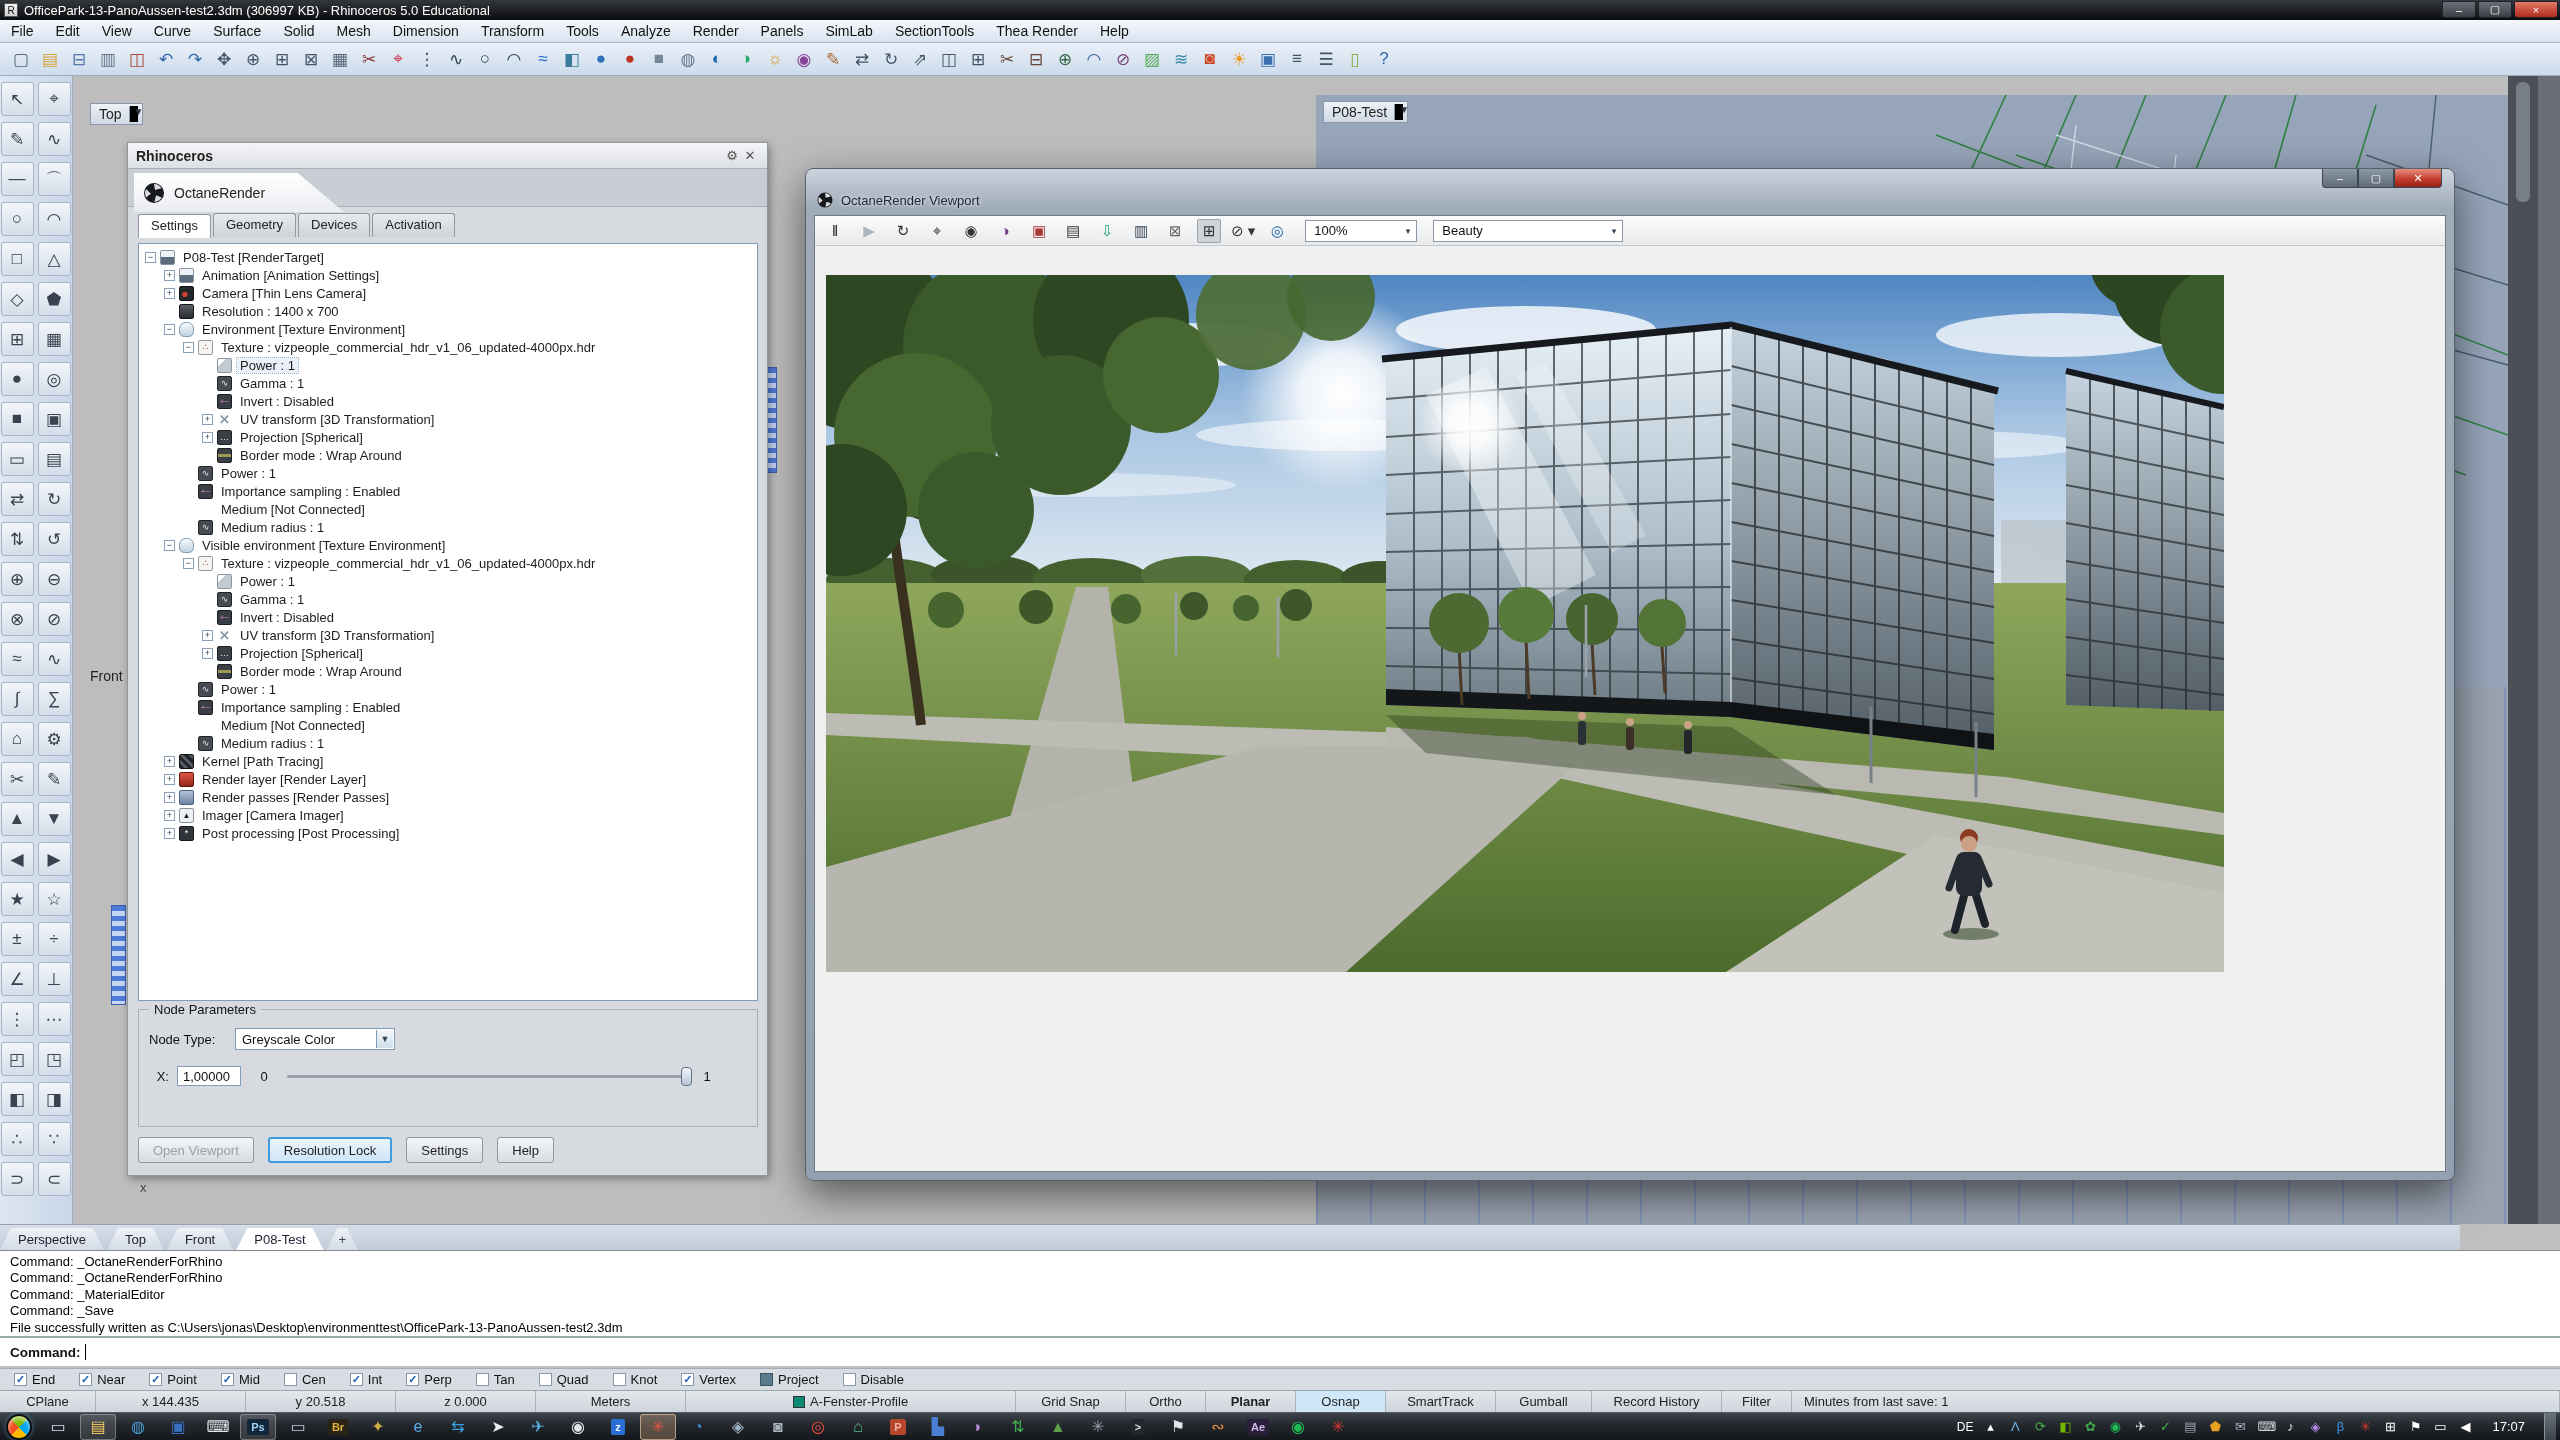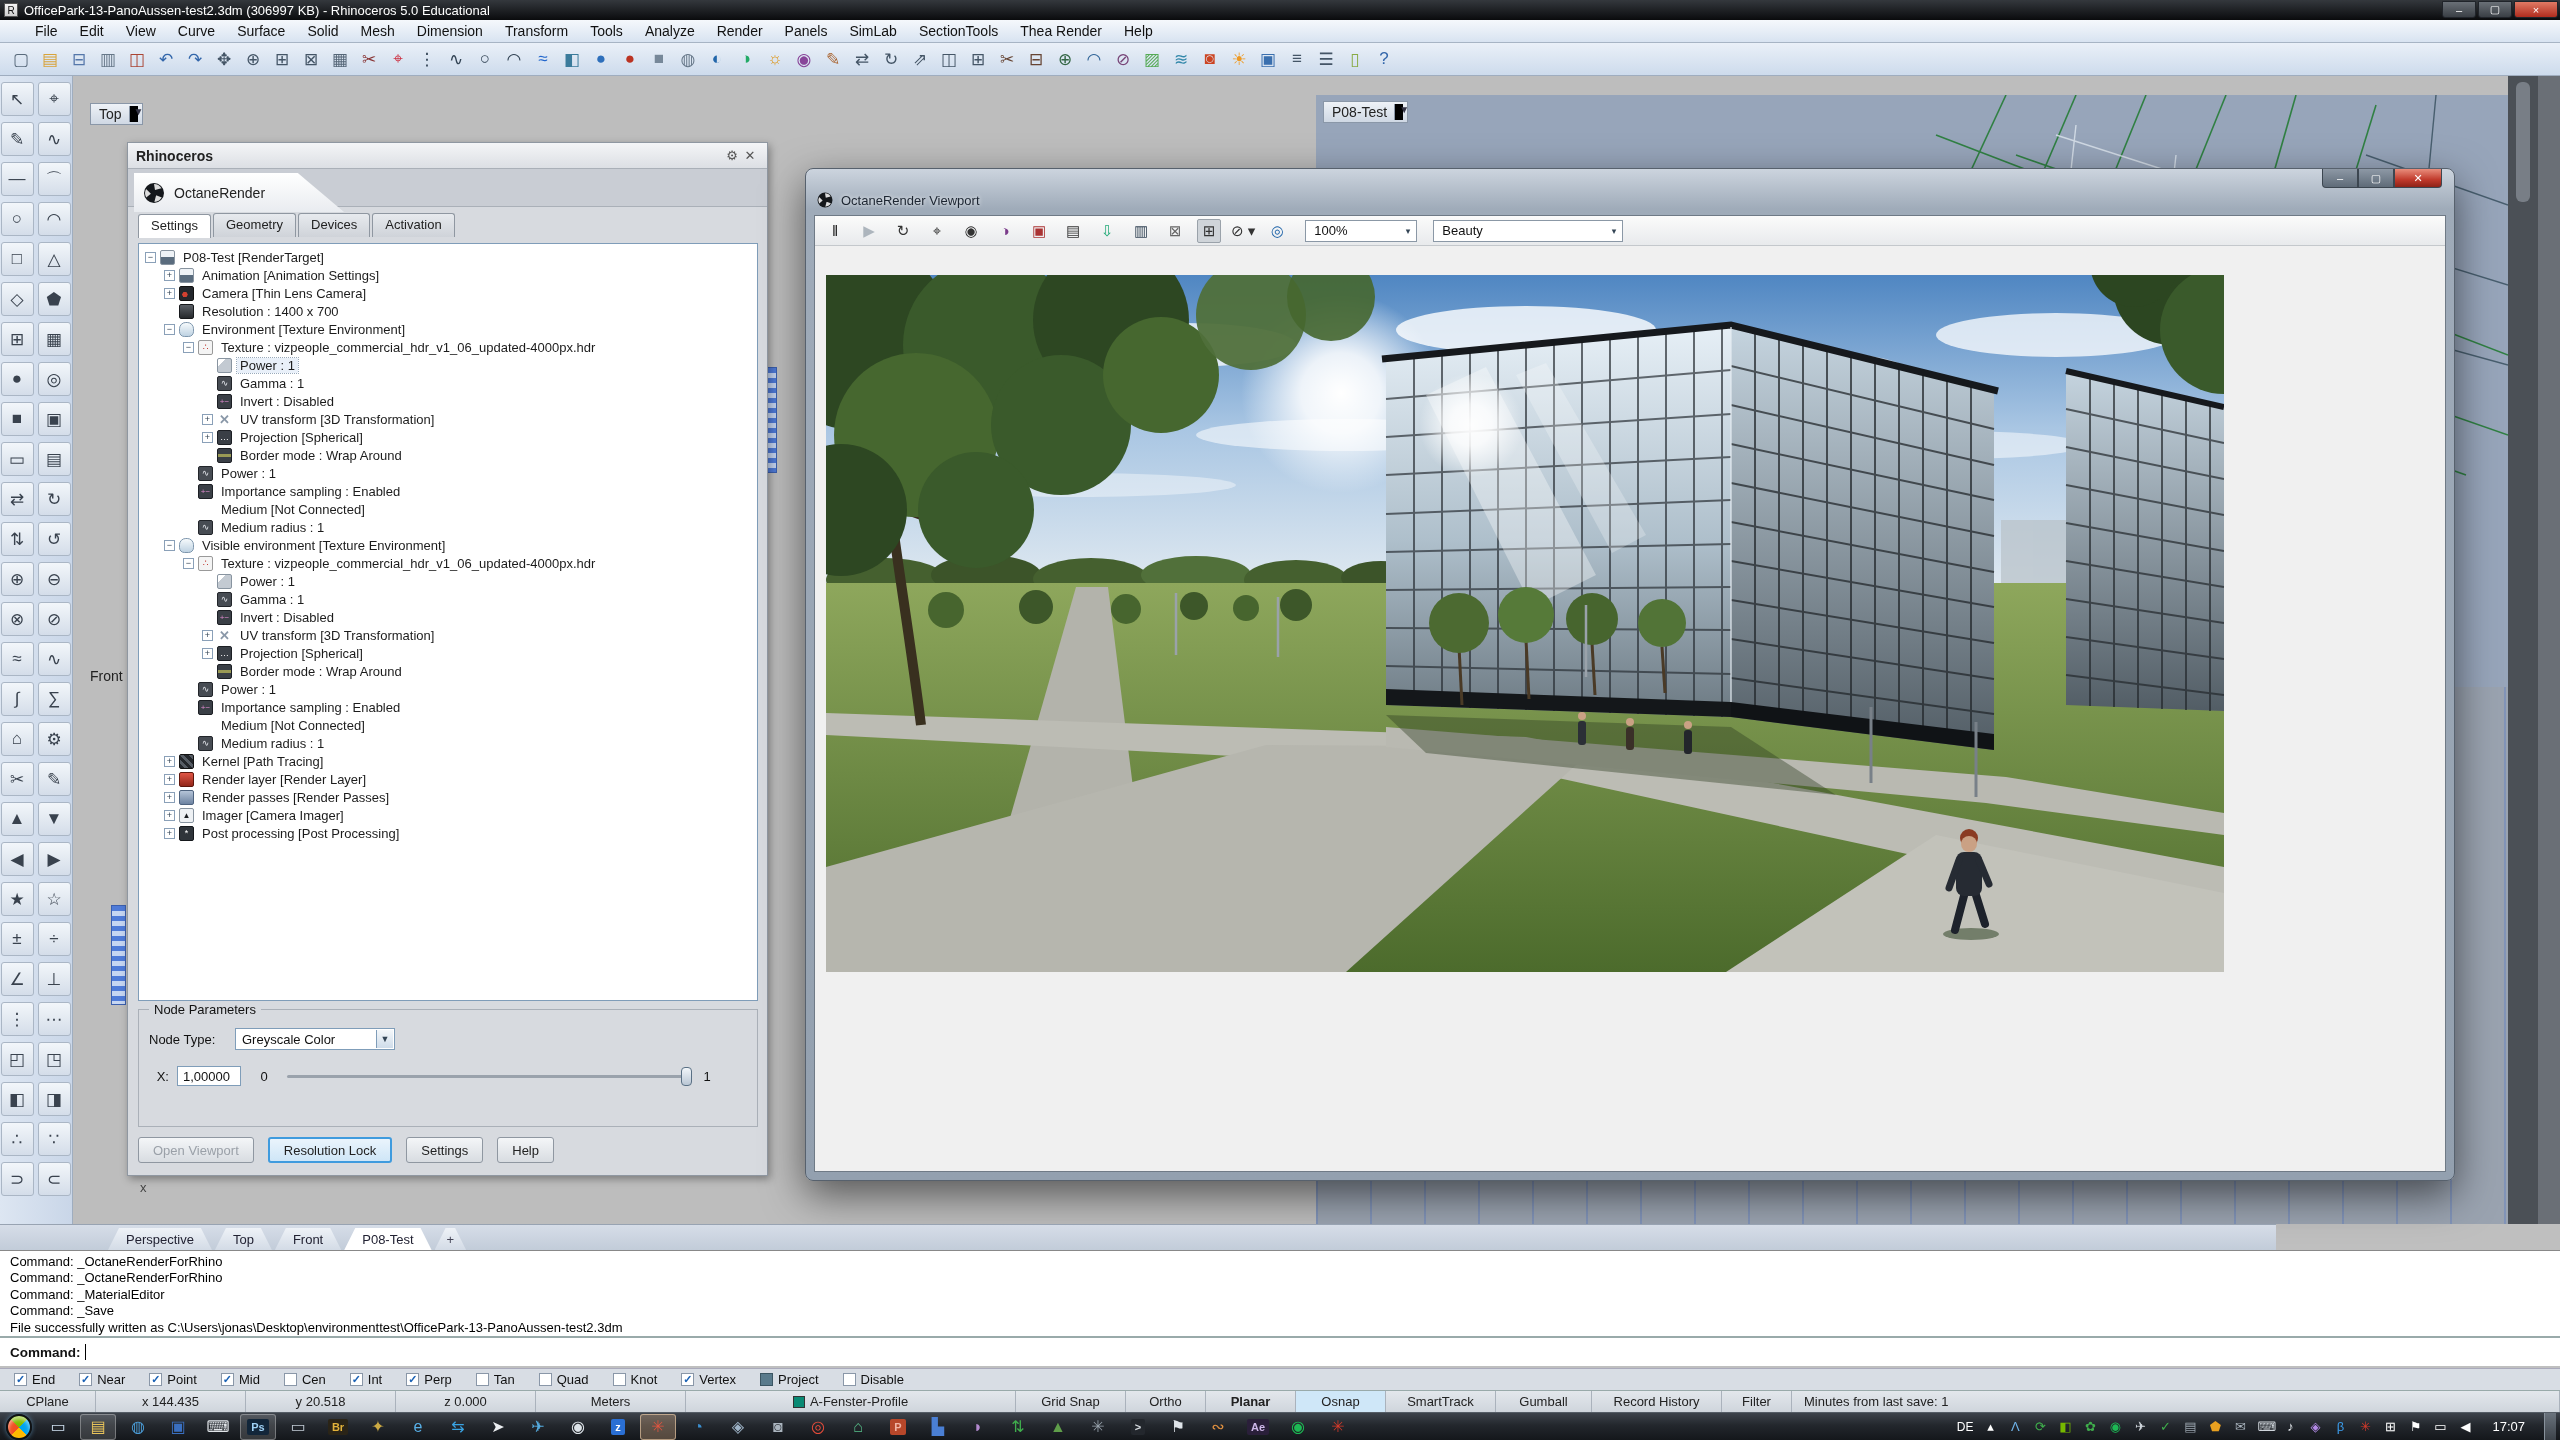--- a/index.html
+++ b/index.html
@@ -13,21 +13,21 @@
             display:flex;align-items:center;padding-left:4px;color:#fff;font-size:13px;}
   #titlebar .appico{width:14px;height:14px;background:linear-gradient(#f5f5f5,#cfcfcf);border:1px solid #555;
             margin-right:6px;display:flex;align-items:center;justify-content:center;font-size:10px;color:#111;}
   #wincontrols{position:absolute;right:2px;top:1px;display:flex;gap:2px;}
   #wincontrols .wc{width:34px;height:17px;display:flex;align-items:center;justify-content:center;
             background:linear-gradient(#6a7077,#3a3f45);color:#fff;font-size:11px;border:1px solid #20242a;border-radius:0 0 3px 3px;}
   #wincontrols .wc.close{background:linear-gradient(#e07a64,#b02c1e);width:44px;}
 
   
   #menubar{left:0;top:20px;width:2560px;height:23px;background:linear-gradient(#f5f8fc,#d8e3f1);
-           border-bottom:1px solid #a7b4c4;display:flex;align-items:center;padding-left:24px;}
+           border-bottom:1px solid #a7b4c4;display:flex;align-items:center;padding-left:0;}
   #menubar .mi{padding:2px 11px;font-size:14px;color:#111;}
 
   
   #toolbar{left:0;top:43px;width:2560px;height:33px;background:linear-gradient(#eaf0f8,#cddbec);
            border-bottom:1px solid #9fadbf;display:flex;align-items:center;gap:3px;padding-left:8px;}
   .tbico{width:26px;height:26px;display:flex;align-items:center;justify-content:center;font-size:17px;
          border-radius:3px;}
 
   
   #leftbar{left:0;top:76px;width:73px;height:1148px;background:linear-gradient(90deg,#dde6f2,#c9d6e8);
@@ -129,22 +129,22 @@
         display:flex;align-items:center;gap:10px;padding-left:8px;}
   .oico{min-width:24px;height:24px;display:flex;align-items:center;justify-content:center;font-size:15px;color:#333;}
   .oico.pressed{background:#cfd4d9;border:1px solid #9aa2aa;border-radius:2px;}
   .ocombo{height:22px;background:#fff;border:1px solid #8b98a6;display:flex;align-items:center;
         padding-left:8px;font-size:13px;position:relative;margin-left:6px;}
   .ocombo .dd{margin-left:auto;padding:0 6px;font-size:9px;color:#345;}
   #renderimg{position:absolute;left:11px;top:59px;width:1398px;height:697px;background:#000;}
   #octstatus{position:absolute;left:13px;bottom:6px;font-size:12.5px;color:#222;line-height:16px;white-space:pre;}
 
   
-  #tabsrow{left:0;top:1224px;width:2276px;height:26px;background:linear-gradient(#d6dde8,#c2ccd9);
-        border-top:1px solid #98a3b2;display:flex;align-items:flex-end;padding-left:108px;gap:3px;}
+  #tabsrow{left:0;top:1224px;width:2460px;height:26px;background:linear-gradient(#d6dde8,#c2ccd9);
+        border-top:1px solid #98a3b2;display:flex;align-items:flex-end;gap:3px;}
   .vtab{height:22px;padding:0 18px;display:flex;align-items:center;font-size:13px;color:#223;
         background:linear-gradient(#eef2f7,#d3dbe6);clip-path:polygon(11px 0,calc(100% - 11px) 0,100% 100%,0 100%);}
   .vtab.active{background:#fff;}
   .vtab.add{padding:0 12px;color:#445;}
   #cmdarea{left:0;top:1250px;width:2560px;height:86px;background:#fff;border-top:1px solid #888;
         padding:3px 0 0 10px;font-size:13px;line-height:16.4px;color:#000;}
   #cmdprompt{left:0;top:1336px;width:2560px;height:30px;background:#fff;border-top:2px solid #9aa;
         display:flex;align-items:center;padding-left:10px;font-size:13.5px;}
   #cmdprompt b{font-weight:bold;}
   .caret{display:inline-block;width:1.5px;height:16px;background:#000;margin-left:4px;}

